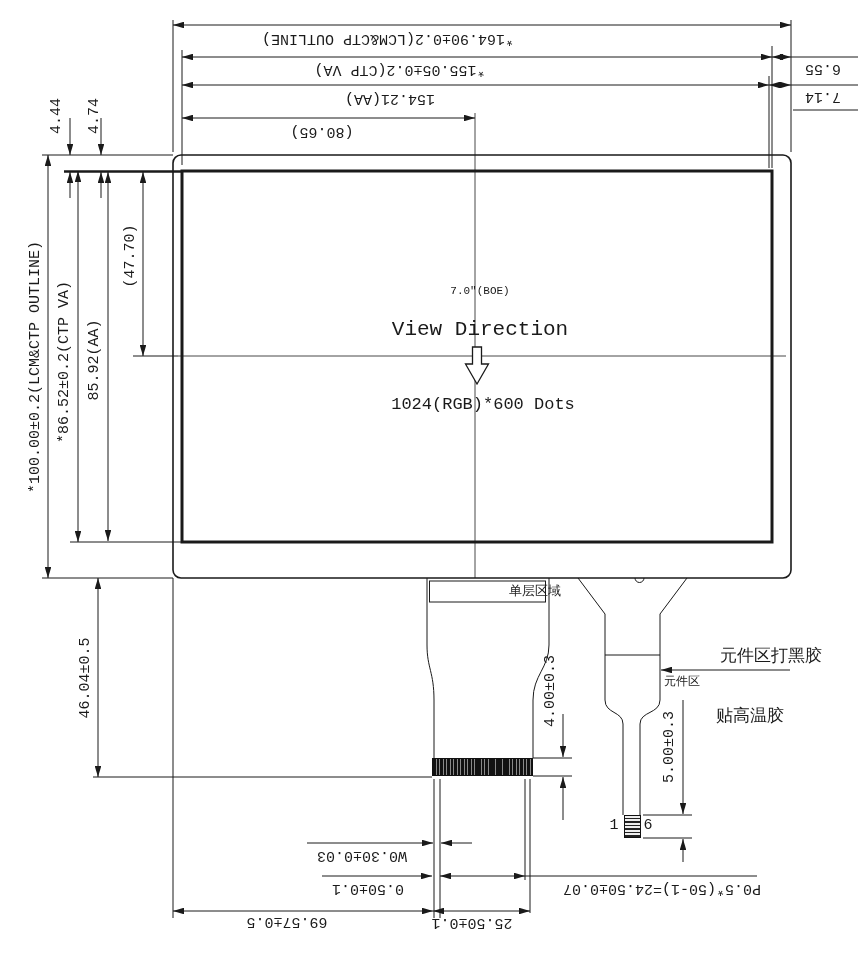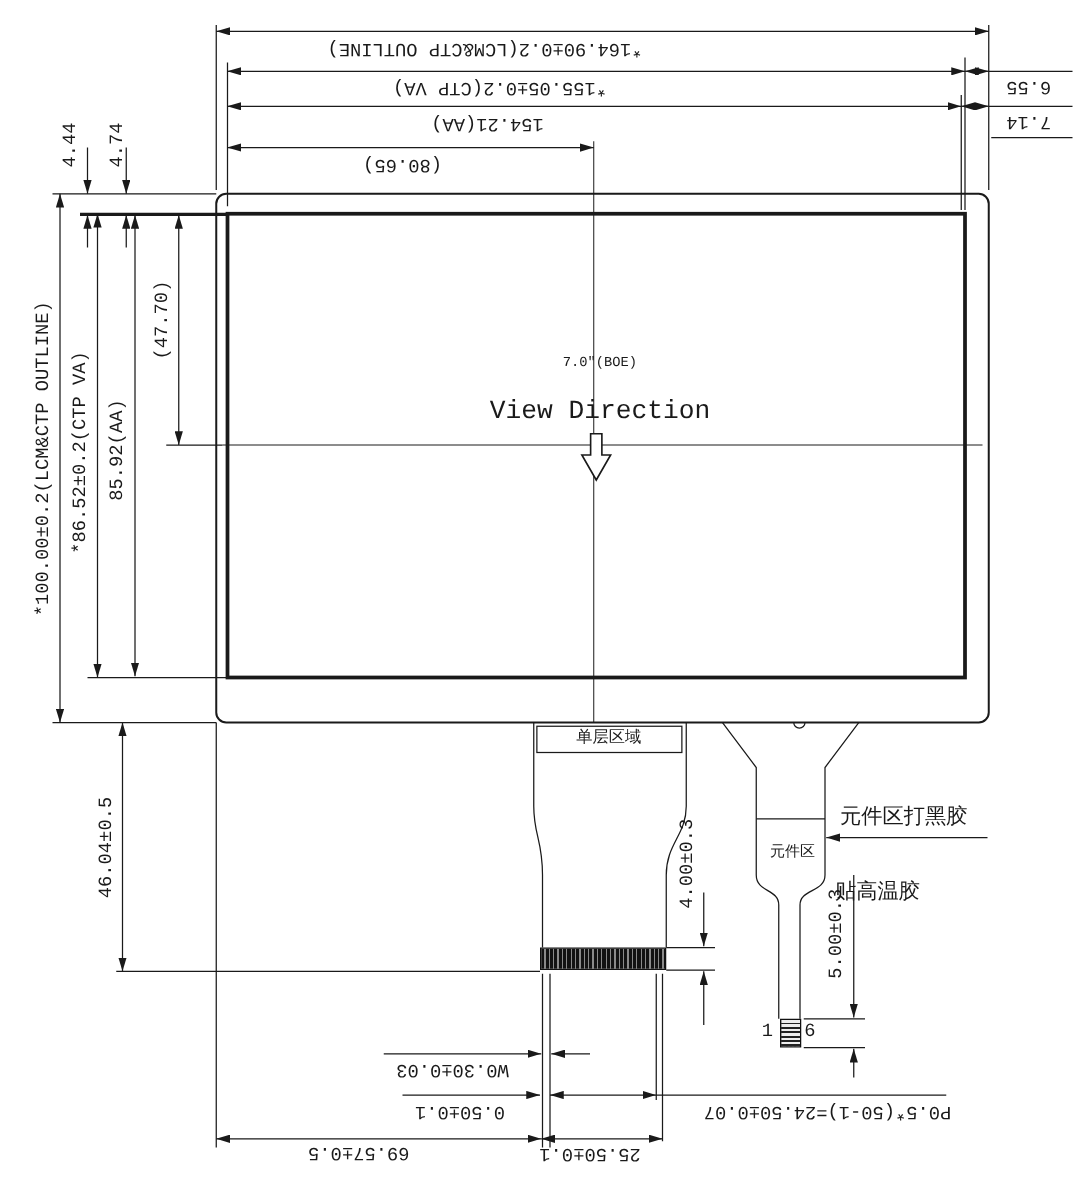--- a/index.html
+++ b/index.html
@@ -3,21 +3,21 @@
 <meta charset="utf-8">
 <style>
   html,body{margin:0;padding:0;background:#fff;}
   #stage{position:relative;width:860px;height:961px;background:#fff;overflow:hidden;
          font-family:"Liberation Mono","DejaVu Sans Mono","DejaVu Sans",monospace;color:#1a1a1a;}
   #stage svg{position:absolute;left:0;top:0;}
   .txt{position:absolute;white-space:nowrap;font-size:15px;line-height:1.1;
        transform:translate(-50%,-50%);color:#1a1a1a;}
   .r180{transform:translate(-50%,-50%) rotate(180deg);}
   .r270{transform:translate(-50%,-50%) rotate(-90deg);}
-  .cjk{font-family:Liberation Mono, monospace;}
+  .cjk{font-family:Liberation Serif, serif;margin-left:48px;}
   .band{position:absolute;left:432px;top:758px;width:101px;height:18px;
         background:repeating-linear-gradient(90deg,#121212 0 2.5px,#8a8a8a 2.5px 3.5px);
         border:1px solid #111;box-sizing:border-box;}
   .connector{position:absolute;left:624px;top:815px;width:17px;height:23px;box-sizing:border-box;
         border:1px solid #111;
         background:repeating-linear-gradient(0deg,#222 0 1.5px,#eee 1.5px 3.5px),
                    repeating-linear-gradient(90deg,#222 0 1.5px,#eee 1.5px 3.5px);}
 </style>
 </head>
 <body>
@@ -99,20 +99,21 @@
   <div class="txt r270" style="left:57px;top:116px">4.44</div>
   <div class="txt r270" style="left:95px;top:116px">4.74</div>
   <div class="txt r270" style="left:36px;top:367px">*100.00±0.2(LCM&amp;CTP OUTLINE)</div>
   <div class="txt r270" style="left:65px;top:362px">*86.52±0.2(CTP VA)</div>
   <div class="txt r270" style="left:95px;top:360px">85.92(AA)</div>
   <div class="txt r270" style="left:131px;top:256px">(47.70)</div>
   <div class="txt r270" style="left:86px;top:678px">46.04±0.5</div>
 
   <div class="txt" style="left:480px;top:291px;font-size:11px">7.0″(BOE)</div>
   <div class="txt" style="left:480px;top:330px;font-size:21px">View Direction</div>
+  <div class="txt" style="left:483px;top:405px;font-size:17px">1024(RGB)*600 Dots</div>
 
   <div class="txt cjk" style="left:487px;top:591px;font-size:13px">单层区域</div>
   <div class="txt r270" style="left:551px;top:691px">4.00±0.3</div>
   <div class="txt cjk" style="left:634px;top:682px;font-size:12px">元件区</div>
   <div class="txt cjk" style="left:723px;top:656px;font-size:17px">元件区打黑胶</div>
   <div class="txt cjk" style="left:702px;top:716px;font-size:17px">贴高温胶</div>
   <div class="txt r270" style="left:670px;top:747px">5.00±0.3</div>
   <div class="txt" style="left:614px;top:826px">1</div>
   <div class="txt" style="left:648px;top:826px">6</div>
 

